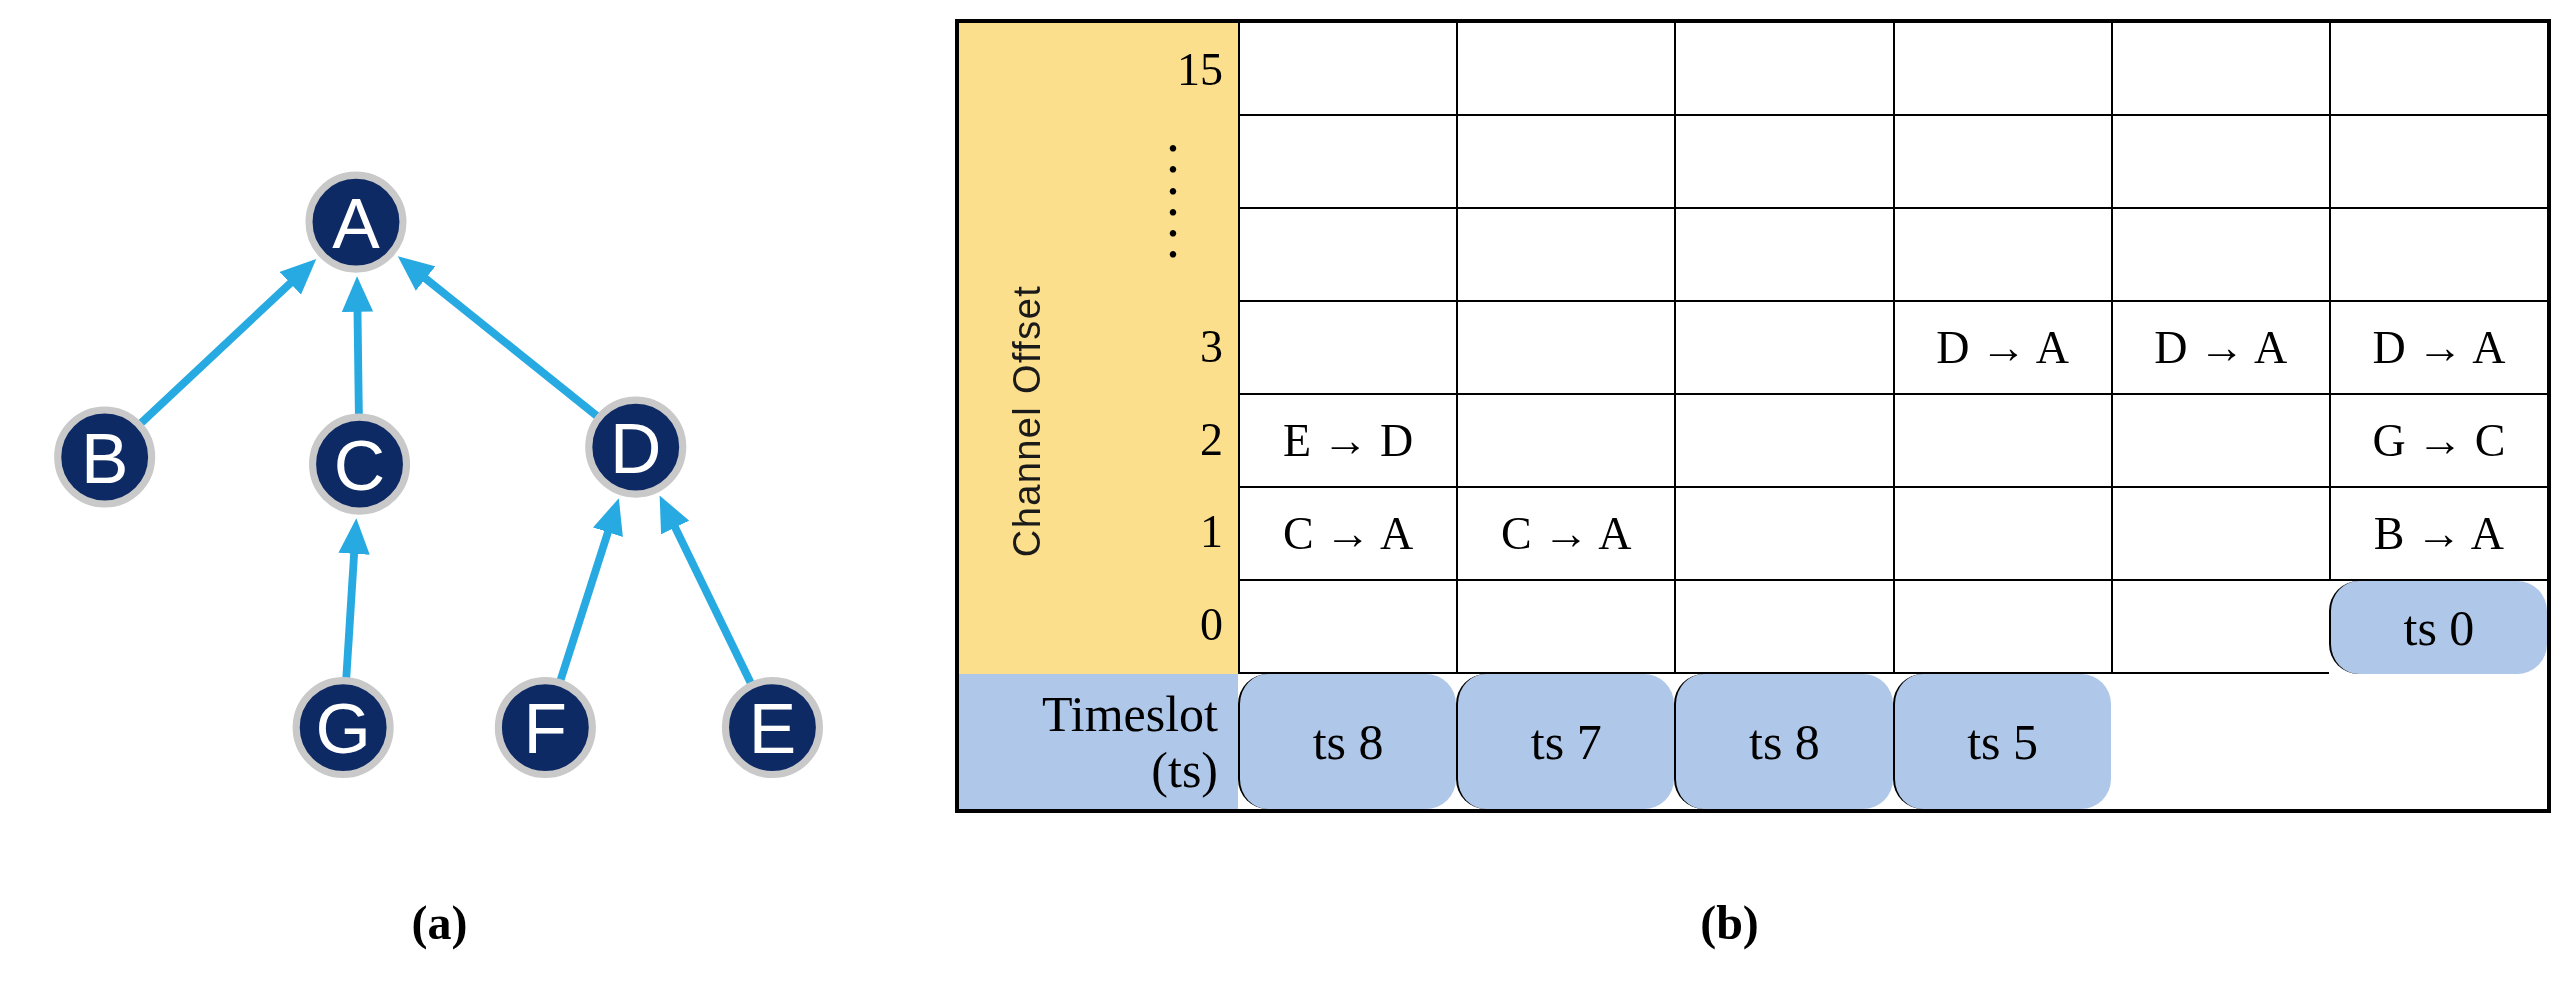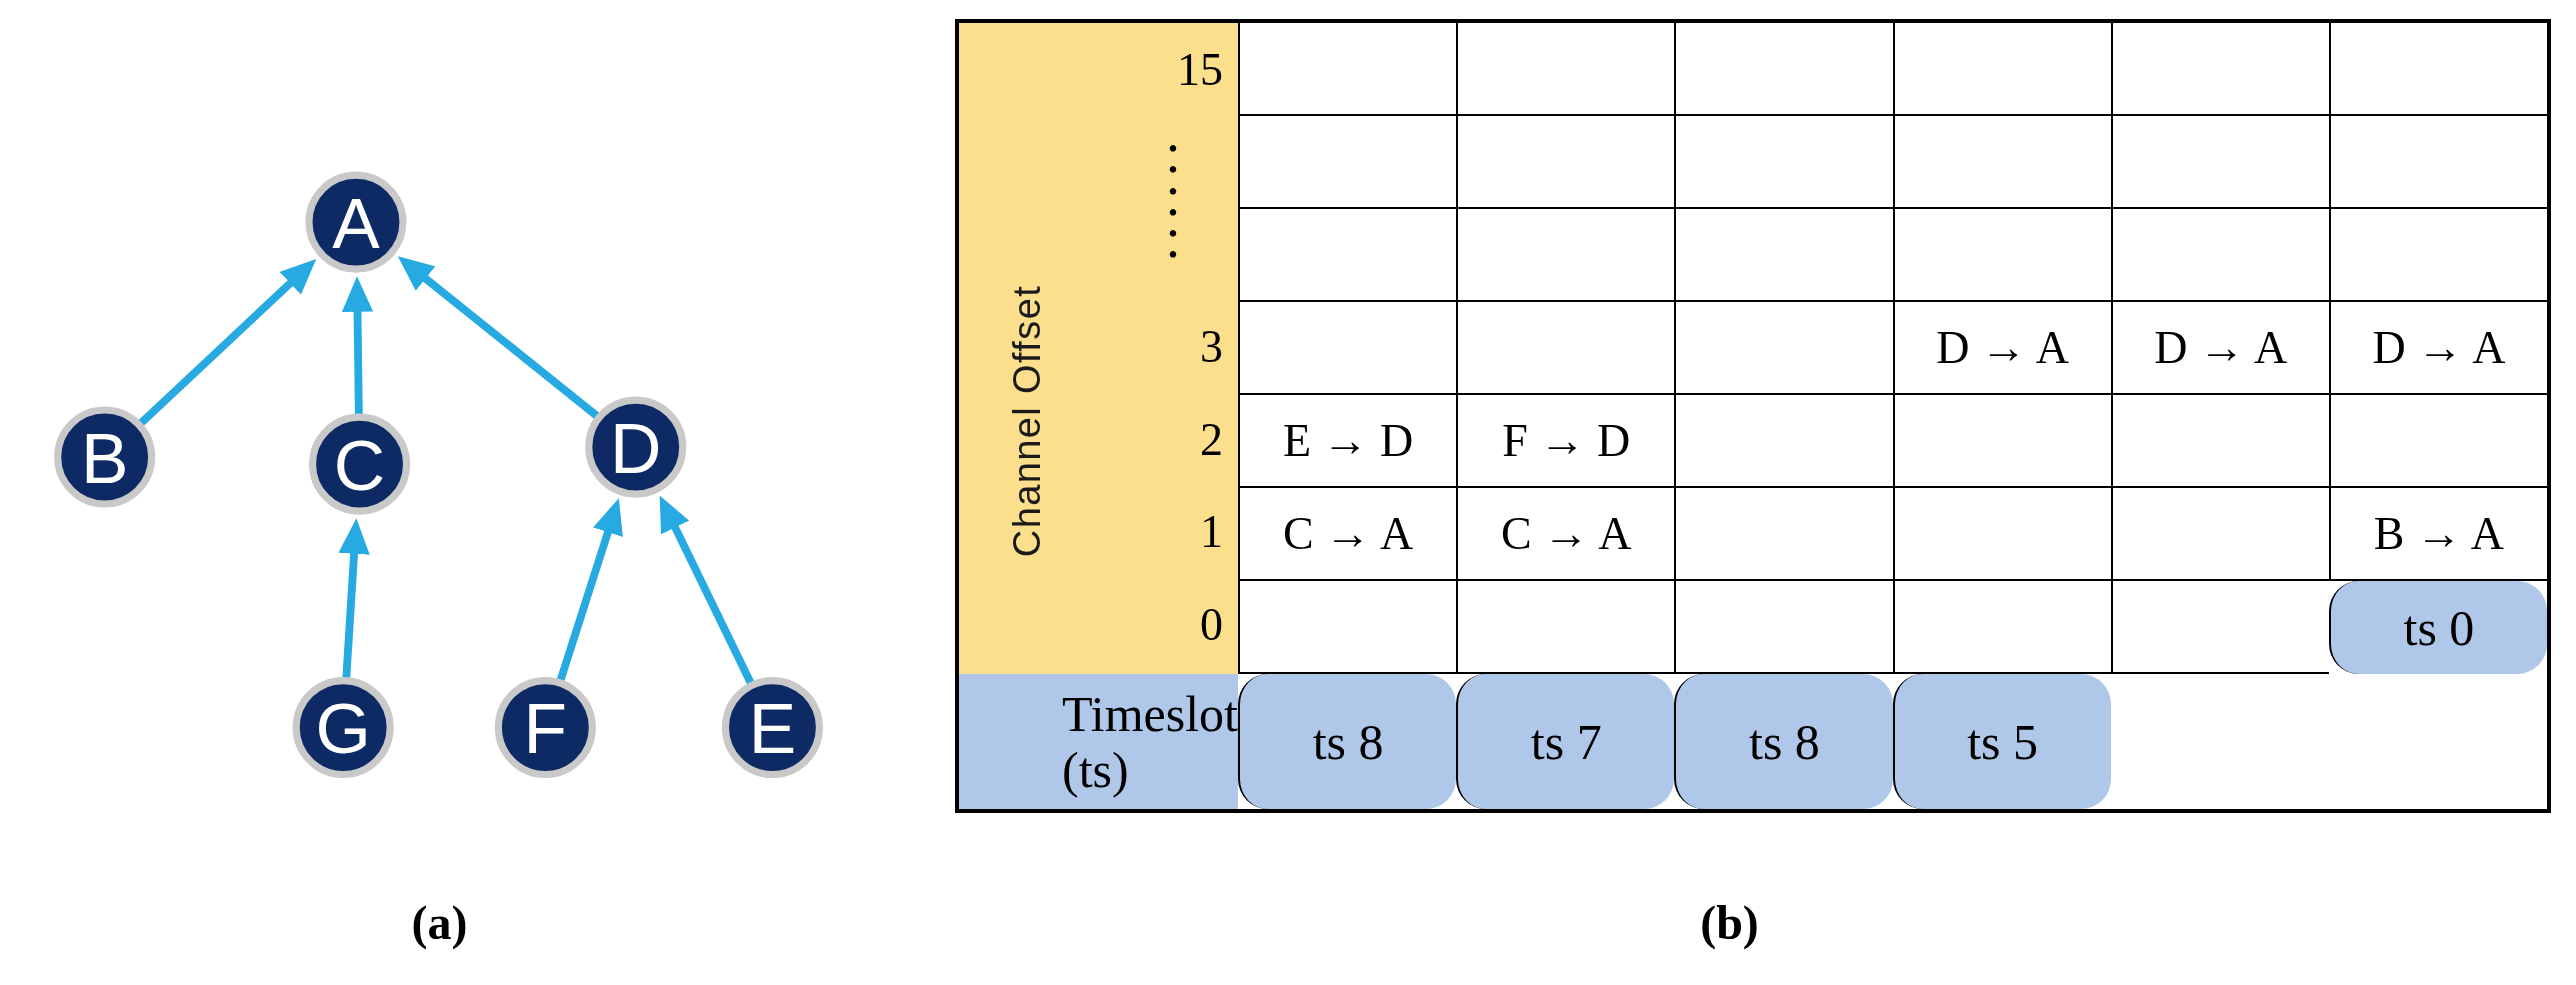--- a/index.html
+++ b/index.html
@@ -20,21 +20,21 @@
   
   .tsch{position:absolute;left:955px;top:19px;width:1596px;height:794px;
         box-sizing:border-box;border:4.3px solid #000;background:#ffffff;
         display:grid;grid-template-columns:279px repeat(6,1fr);
         grid-template-rows:repeat(7,93px) 1fr;}
   .ycell{grid-column:1;grid-row:1/8;background:#FBDF8D;position:relative;}
   .cell{border-left:2.8px solid #000;border-bottom:2.8px solid #000;background:#ffffff;
         display:flex;align-items:center;justify-content:center;
         font-size:46px;color:#000;}
   .tsl{grid-column:1;grid-row:8;background:#AFC7E8;display:flex;align-items:center;
-       justify-content:flex-end;text-align:left;box-sizing:border-box;
+       justify-content:flex-end;text-align:right;padding-right:20px;box-sizing:border-box;
        font-size:50px;white-space:pre-line;line-height:1.12;color:#000;}
   .th{border-left:2.8px solid #000;background:#AFC7E8;display:flex;align-items:center;
       justify-content:center;font-size:50px;color:#000;border-radius:30px;}
   .chan-offset{position:absolute;left:68px;top:398px;transform:translate(-50%,-50%) rotate(-90deg);
                transform-origin:center;white-space:nowrap;
                font-family:"Liberation Sans", sans-serif;font-size:38px;letter-spacing:1.4px;color:#1a1a1a;}
   .rowlab{position:absolute;left:164px;width:100px;height:85px;line-height:85px;
           text-align:right;font-size:46px;color:#000;}
   .dots{position:absolute;left:164px;top:116px;width:100px;text-align:center;
         font-size:27px;line-height:21.3px;white-space:pre-line;color:#000;}
@@ -129,26 +129,26 @@
     <div class="cell"></div>
 
     <div class="cell"></div>
     <div class="cell"></div>
     <div class="cell"></div>
     <div class="cell">D → A</div>
     <div class="cell">D → A</div>
     <div class="cell">D → A</div>
 
     <div class="cell">E → D</div>
-    <div class="cell">F → D</div>
     <div class="cell"></div>
     <div class="cell"></div>
     <div class="cell"></div>
     <div class="cell"></div>
 
+    <div class="cell">G → C</div>
     <div class="cell">C → A</div>
     <div class="cell">C → A</div>
     <div class="cell"></div>
     <div class="cell"></div>
     <div class="cell"></div>
 
     <div class="cell">B → A</div>
     <div class="cell"></div>
     <div class="cell"></div>
     <div class="cell"></div>

